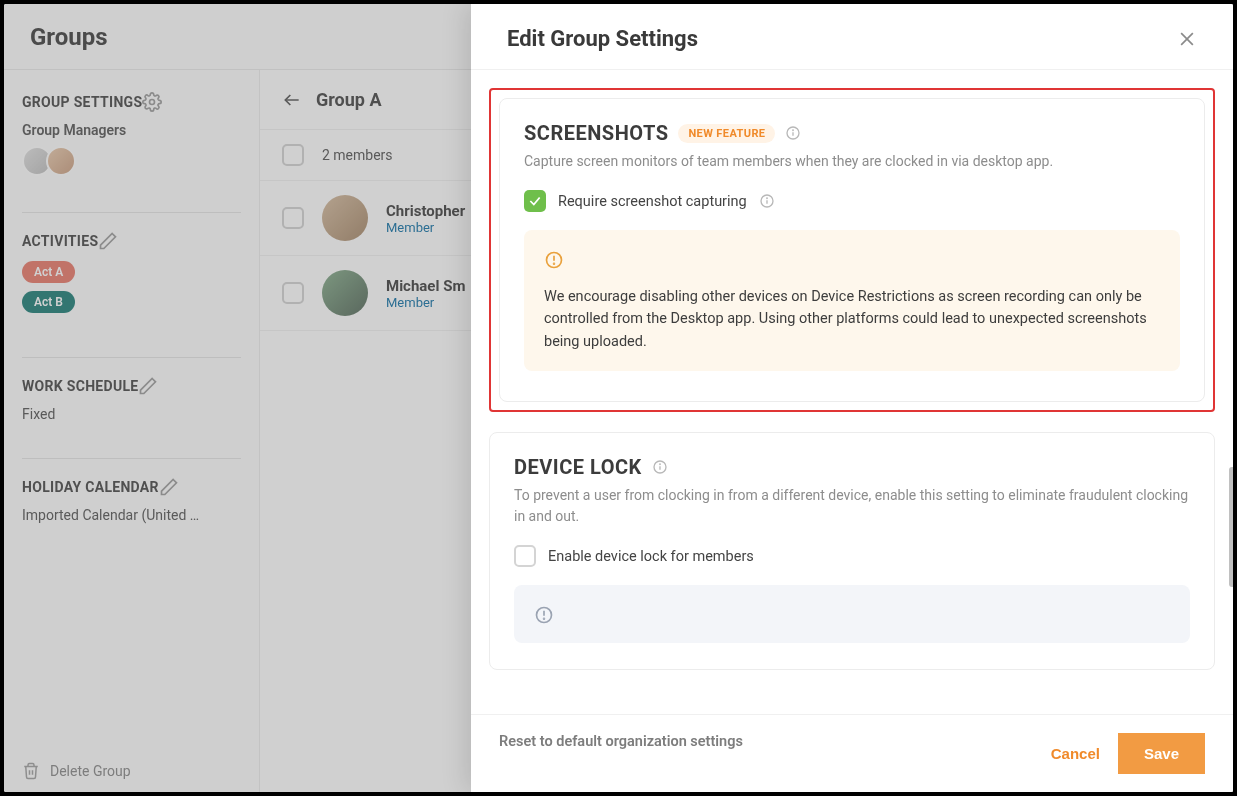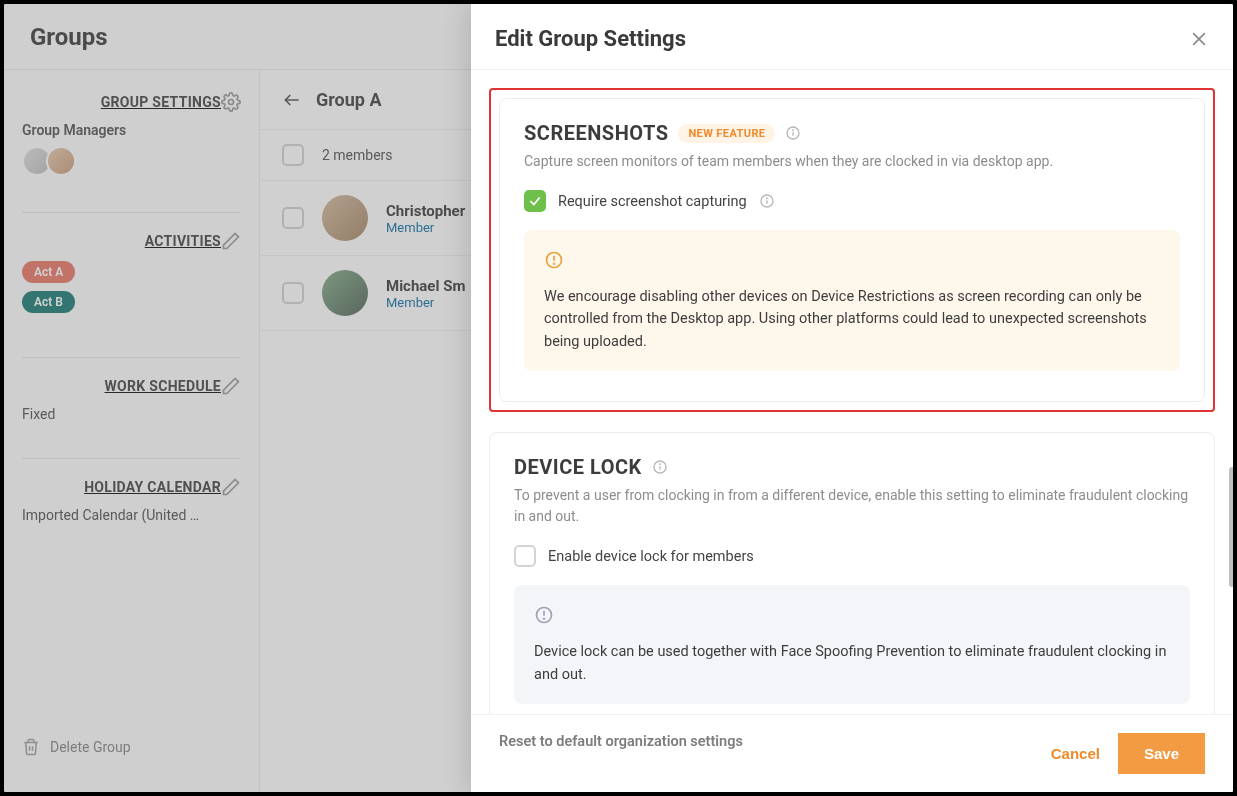--- a/index.html
+++ b/index.html
@@ -5,50 +5,50 @@
   * { box-sizing: border-box; margin: 0; padding: 0; }
   body { font-family: -apple-system, BlinkMacSystemFont, "Segoe UI", Roboto, sans-serif; background:#000; }
   .frame { width:1237px; height:796px; margin:0 auto; background:#fff; position:relative; border:4px solid #000; border-radius:6px; overflow:hidden; }
   .app { position:absolute; inset:0; background:#fdfdfd; display:flex; flex-direction:column; }
   
   .app-header { height:66px; padding:0 26px; display:flex; align-items:center; border-bottom:1px solid #e9e9e9; }
   .app-title { font-size:24px; font-weight:700; color:#343434; }
   .app-body { flex:1; display:flex; overflow:hidden; }
   .sidebar { width:256px; border-right:1px solid #ececec; padding:22px 18px 0 18px; display:flex; flex-direction:column; }
   .side-section { padding-bottom:18px; margin-bottom:0; }
-  .side-head { display:flex; align-items:center; justify-content:flex-end; margin-bottom:10px;text-decoration:underline; }
+  .side-head { display:flex; align-items:center; justify-content:flex-start; margin-bottom:10px; }
   .side-head-title { font-size:14px; font-weight:700; color:#3b3b3b; letter-spacing:.3px; }
   .gear, .pencil { width:20px; height:20px; opacity:.7; }
   .avatar-row { display:flex; gap:-6px; }
   .avatar { width:30px; height:30px; border-radius:50%; background:#ddd; border:2px solid #fff; margin-left:-6px; display:flex; align-items:center; justify-content:center; font-size:11px; color:#555; overflow:hidden; }
   .avatar:first-child { margin-left:0; }
   .divider { height:1px; background:#e3e3e3; margin:18px 0; }
   .chip { display:inline-block; padding:4px 12px; border-radius:14px; font-size:12px; font-weight:600; color:#fff; margin-right:6px; margin-bottom:8px; }
   .chip-a { background:#e87060; }
   .chip-b { background:#0f766e; }
   .side-text { font-size:14px; color:#4a4a4a; }
-  .sidebar-footer { margin-top:auto; padding:14px 0 36px; display:flex; align-items:center; gap:10px; color:#808080; font-size:14px; }
+  .sidebar-footer { margin-top:auto; padding:14px 0 12px; display:flex; align-items:center; gap:10px; color:#808080; font-size:14px; }
 
   .content { flex:1; background:#fff; }
   .group-header { height:60px; display:flex; align-items:center; gap:14px; padding:0 22px; border-bottom:1px solid #eee; }
   .back-arrow { width:20px; height:20px; }
   .group-name { font-size:18px; font-weight:700; color:#3a3a3a; }
   .row { display:flex; align-items:center; gap:18px; padding:14px 22px; border-bottom:1px solid #f0f0f0; }
   .cb { width:22px; height:22px; border:2px solid #cfcfcf; border-radius:5px; background:#fff; }
   .member-meta { display:flex; flex-direction:column; }
   .member-name { font-size:15px; font-weight:700; color:#333; }
   .member-role { font-size:13px; color:#0369a1; }
   .big-avatar { width:46px; height:46px; border-radius:50%; background:#ccc; display:flex; align-items:center; justify-content:center; color:#666; font-size:14px; }
 
   
   .overlay { position:absolute; inset:0; background:rgba(120,120,120,0.35); }
 
   
   .modal { position:absolute; top:0; right:0; bottom:0; width:762px; background:#fff; box-shadow:-6px 0 24px rgba(0,0,0,.12); display:flex; flex-direction:column; }
-  .modal-header { display:flex; align-items:center; justify-content:space-between; padding:22px 24px 18px; border-bottom:1px solid #f0f0f0;gap:25px; }
+  .modal-header { display:flex; align-items:center; justify-content:space-between; padding:22px 36px 18px; border-bottom:1px solid #f0f0f0;gap:25px; }
   .modal-title { font-size:22px; font-weight:700; color:#3a3a3a; }
   .close { width:20px; height:20px; color:#888; cursor:pointer; }
   .modal-body { flex:1; overflow-y:auto; padding:18px; position:relative; }
   .card { border:1px solid #ececec; border-radius:8px; padding:22px 24px 26px; margin-bottom:20px; }
   .card.highlight-wrap { padding:0; border:none; }
   .highlight { border:2px solid #e03535; border-radius:4px; padding:8px; }
   .inner-card { border:1px solid #ececec; border-radius:8px; padding:22px 24px 30px; }
   .section-title-row { display:flex; align-items:center; gap:10px; margin-bottom:6px; }
   .section-title { font-size:20px; font-weight:700; letter-spacing:.5px; color:#3c3c3c; }
   .badge-new { background:#fff3e6; color:#f08a2a; font-size:11px; font-weight:700; letter-spacing:.4px; padding:3px 10px; border-radius:10px; }
@@ -265,21 +265,20 @@
           <span class="check-label">Enable device lock for members</span>
         </div>
         <div class="alert info">
           <span>
             <svg class="alert-icon info" viewBox="0 0 24 24" fill="none" stroke="currentColor" stroke-width="2">
                 <circle cx="12" cy="12" r="9"></circle>
                 <line x1="12" y1="7" x2="12" y2="13"></line>
                 <circle cx="12" cy="16.5" r="0.5" fill="currentColor"></circle>
               </svg>
           </span>
-          <span>Device lock can be used together with Face Spoofing Prevention to eliminate fraudulent clocking in and out.</span>
         </div>
       </div>
     </div>
     <div class="modal-footer">
       <span class="reset-link">Reset to default organization settings</span>
       <div class="footer-actions">
         <button class="btn-cancel">Cancel</button>
         <button class="btn-save">Save</button>
       </div>
     </div>

